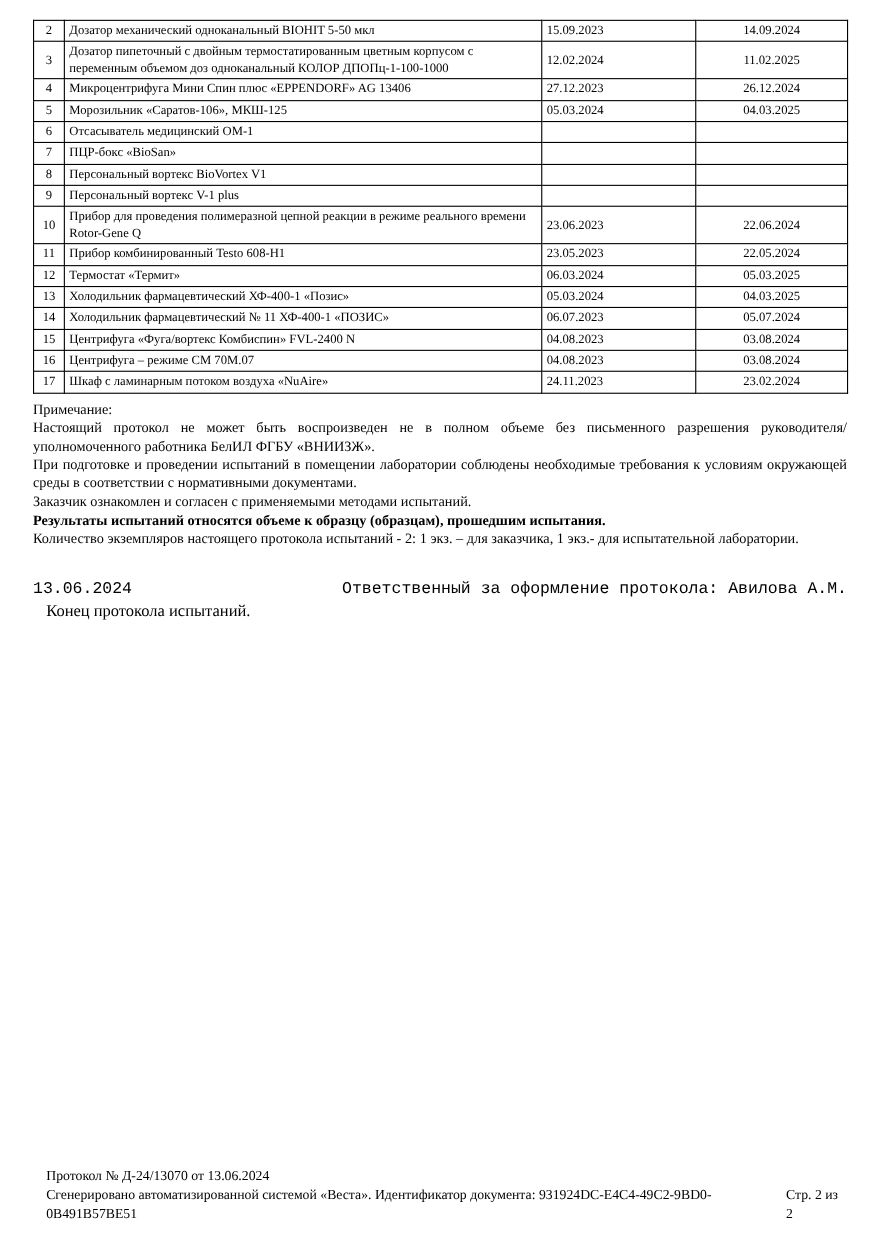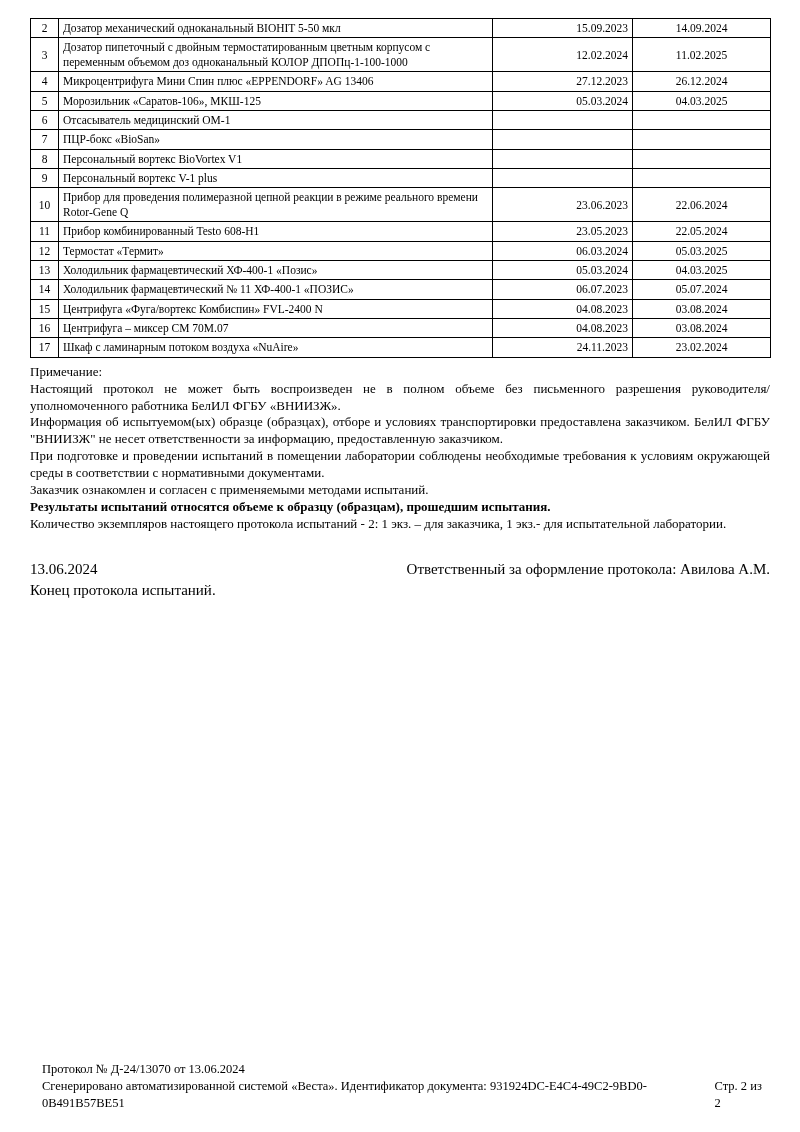--- a/index.html
+++ b/index.html
@@ -27,43 +27,45 @@
     font-size: 11.5px;
     line-height: 1.25;
   }
   table.equip td {
     border: 1px solid #000;
     padding: 2px 4px 2px 4px;
     vertical-align: middle;
   }
   td.col-num  { width: 28px;  text-align: center; }
   td.col-name { width: 434px; text-align: left; }
-  td.col-date1{ width: 140px; text-align: right; }
+  td.col-date1{ width: 140px; text-align: left; }
   td.col-date2{ width: 138px; text-align: center; }
   
   .notes {
     margin-top: 6px;
     font-size: 13px;
     line-height: 1.3;
   }
   .notes p {
     text-align: justify;
   }
   .notes p.no-justify { text-align: left; }
   .notes p.bold { font-weight: bold; }
   
   .sig-row {
     margin-top: 28px;
     display: flex;
     justify-content: space-between;
     font-size: 15px;
+    font-family: Liberation Mono, monospace;
   }
   .end-line {
     margin-top: 4px;
     font-size: 15px;
+    margin-left: 12px;
   }
   
   .footer {
     position: absolute;
     left: 42px;
     right: 30px;
     bottom: 20px;
     font-size: 12.5px;
     line-height: 1.35;
   }
@@ -158,37 +160,36 @@
           <td class="col-date2">05.07.2024</td>
         </tr>
         <tr>
           <td class="col-num">15</td>
           <td class="col-name">Центрифуга «Фуга/вортекс Комбиспин» FVL-2400 N</td>
           <td class="col-date1">04.08.2023</td>
           <td class="col-date2">03.08.2024</td>
         </tr>
         <tr>
           <td class="col-num">16</td>
-          <td class="col-name">Центрифуга – миксер СМ 70М.07</td>
+          <td class="col-name">Центрифуга – режиме СМ 70М.07</td>
           <td class="col-date1">04.08.2023</td>
           <td class="col-date2">03.08.2024</td>
         </tr>
         <tr>
           <td class="col-num">17</td>
           <td class="col-name">Шкаф с ламинарным потоком воздуха «NuAire»</td>
           <td class="col-date1">24.11.2023</td>
           <td class="col-date2">23.02.2024</td>
         </tr>
       </tbody>
   </table>
 
   <div class="notes">
     <p class="no-justify">Примечание:</p>
     <p>Настоящий протокол не может быть воспроизведен не в полном объеме без письменного разрешения руководителя/уполномоченного работника БелИЛ ФГБУ «ВНИИЗЖ».</p>
-    <p>Информация об испытуемом(ых) образце (образцах), отборе и условиях транспортировки предоставлена заказчиком. БелИЛ ФГБУ "ВНИИЗЖ" не несет ответственности за информацию, предоставленную заказчиком.</p>
     <p>При подготовке и проведении испытаний в помещении лаборатории соблюдены необходимые требования к условиям окружающей среды в соответствии с нормативными документами.</p>
     <p class="no-justify">Заказчик ознакомлен и согласен с применяемыми методами испытаний.</p>
     <p class="no-justify bold">Результаты испытаний относятся объеме к образцу (образцам), прошедшим испытания.</p>
     <p>Количество экземпляров настоящего протокола испытаний - 2: 1 экз. – для заказчика, 1 экз.- для испытательной лаборатории.</p>
   </div>
 
   <div class="sig-row">
     <span>13.06.2024</span>
     <span>Ответственный за оформление протокола: Авилова А.М.</span>
   </div>

